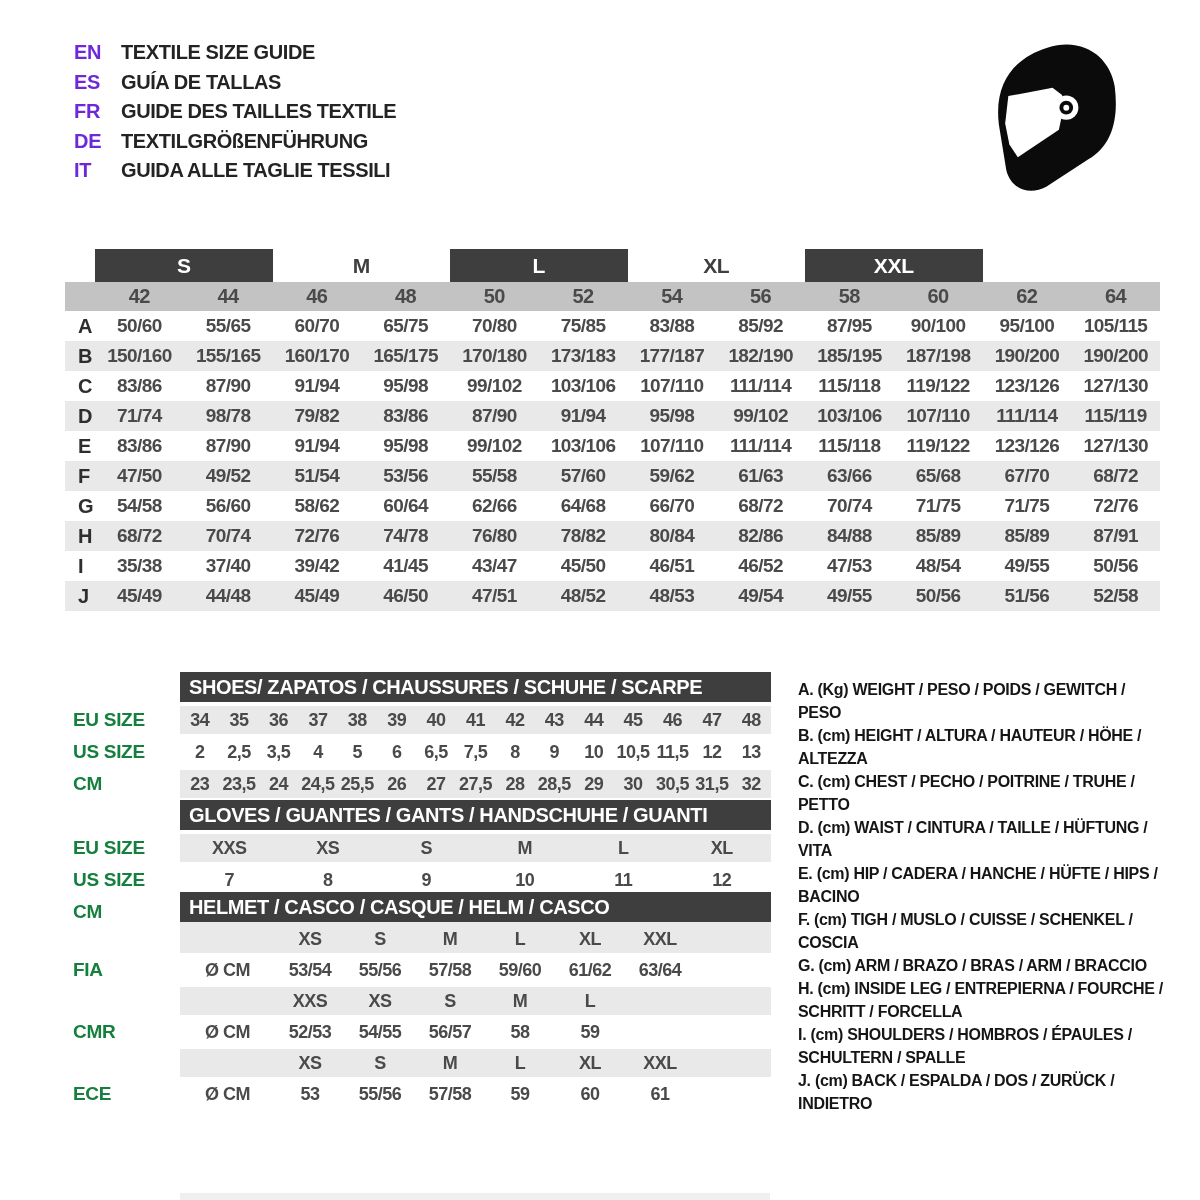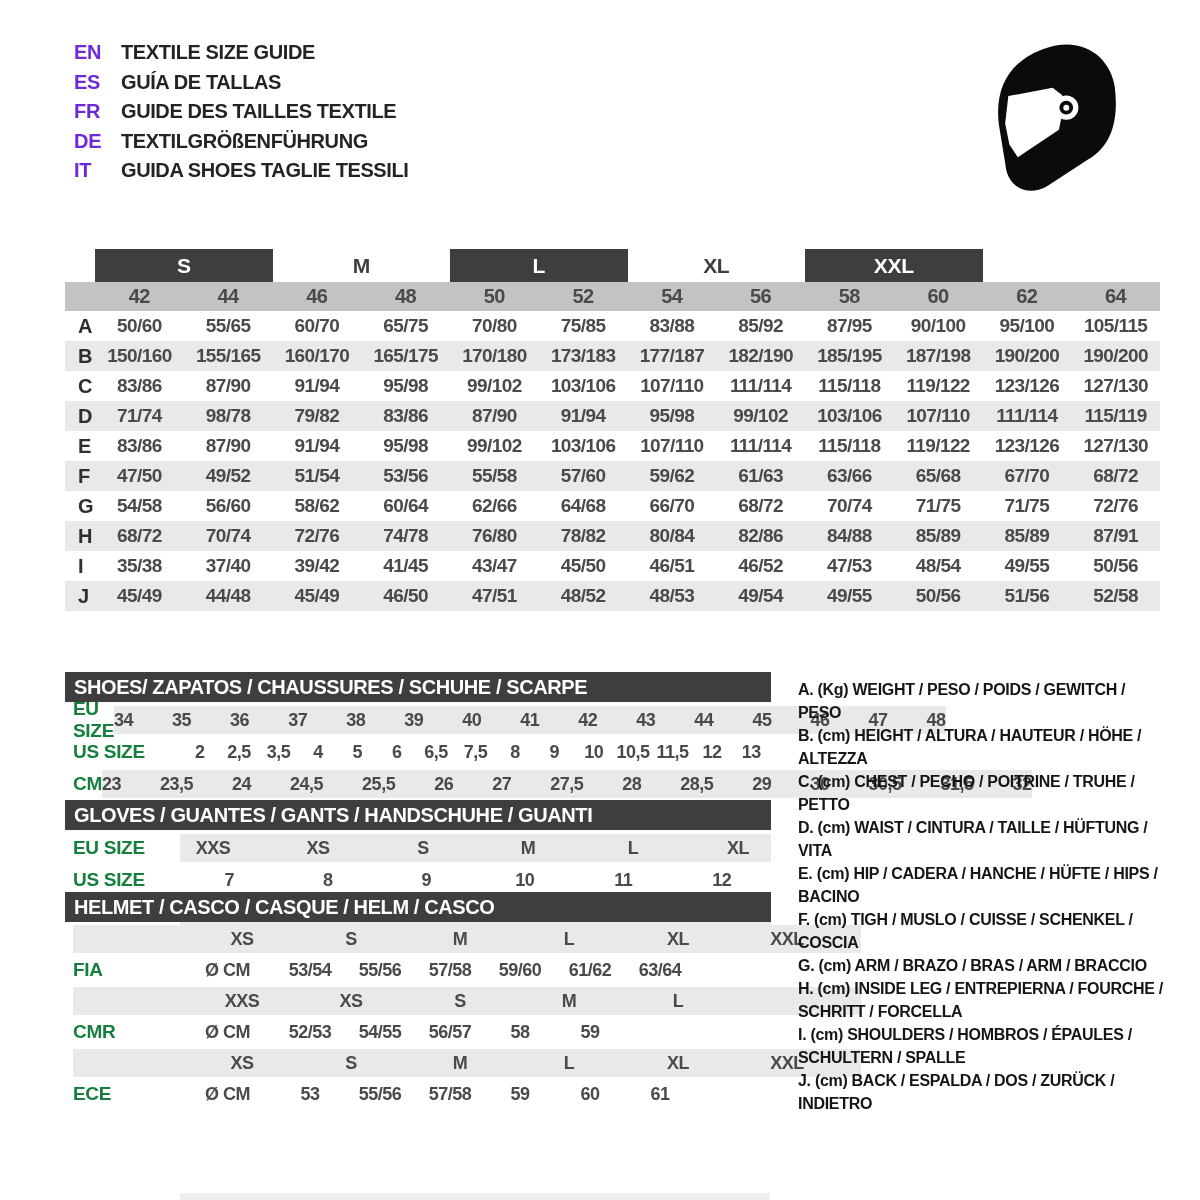--- a/index.html
+++ b/index.html
@@ -24,28 +24,28 @@
   .group.boxed{background:#3e3e3e;color:#fff;}
   .group.plain{color:#3f3f3f;background:transparent;}
   .num-row{height:29px;background:#c3c3c3;align-items:center;}
   .num-cell{text-align:center;font-weight:bold;font-size:20px;color:#4a4a4a;letter-spacing:-0.5px;}
   .trow{height:30px;align-items:center;}
   .trows > div:nth-of-type(even){background:#e9e9e9;}
   .row-letter{font-weight:bold;font-size:20px;color:#2e2e2e;padding-left:13px;}
   .tcell{text-align:center;font-weight:bold;font-size:19px;color:#4a4a4a;letter-spacing:-0.6px;}
   
   .sub{position:absolute;left:65px;width:706px;}
-  .sub .bar{height:30px;background:#3e3e3e;color:#fff;font-weight:bold;
+  .sub .bar{margin-left:115px;height:30px;background:#3e3e3e;color:#fff;font-weight:bold;
             font-size:20px;display:flex;align-items:center;padding-left:9px;letter-spacing:-0.4px;}
   .frow{display:flex;margin-top:4px;height:28px;}
   .helmet-t .frow{margin-top:3px;}
   .rlabel{width:115px;display:flex;align-items:center;font-weight:bold;font-size:19px;
           color:#15803d;letter-spacing:-0.3px;padding-left:8px;box-sizing:border-box;}
   .rbody{flex:1;display:grid;align-items:center;}
-  .frow.gray .rbody{background:#e9e9e9;gap:39px;}
+  .frow.gray .rbody{background:#e9e9e9;}
   .shoes-t .rbody{grid-template-columns:repeat(15,1fr);}
   .gloves-t .rbody{grid-template-columns:repeat(6,1fr);}
   .helmet-t .rbody{grid-template-columns:95px repeat(6,70px) 1fr;}
   .cell{text-align:center;font-weight:bold;font-size:18px;color:#4a4a4a;letter-spacing:-0.5px;white-space:nowrap;}
   
   .legend{position:absolute;left:798px;top:678px;width:372px;list-style:none;margin:0;padding:0;}
   .legend-item{font-weight:bold;font-size:16px;color:#151515;line-height:23px;letter-spacing:-0.3px;}
   
   .bottom-strip{position:absolute;left:180px;top:1193px;width:590px;height:7px;background:#efefef;}
 </style>
@@ -65,21 +65,21 @@
     <div class="lang-row">
       <span class="lang-code">FR</span>
       <span class="lang-title">GUIDE DES TAILLES TEXTILE</span>
     </div>
     <div class="lang-row">
       <span class="lang-code">DE</span>
       <span class="lang-title">TEXTILGRÖßENFÜHRUNG</span>
     </div>
     <div class="lang-row">
       <span class="lang-code">IT</span>
-      <span class="lang-title">GUIDA SHOES TAGLIE TESSILI</span>
+      <span class="lang-title">GUIDA ALLE TAGLIE TESSILI</span>
     </div>
   </div>
 
 <div class="helmet-icon">
   <svg width="158" height="172" viewBox="0 0 150 160" xmlns="http://www.w3.org/2000/svg">
     <path fill="#0b0b0b" d="M62,17 C98,6 122,28 126,54 C130,86 123,110 101,123 L61,149 C45,158 27,151 23,133 L16,90 C11,48 33,26 62,17 Z"></path>
     <polygon fill="#ffffff" points="25,63 67,55 76,62 78,71 73,95 34,121 26,109 22,89"></polygon>
     <circle cx="80" cy="74" r="11.5" fill="#ffffff"></circle>
     <circle cx="80" cy="74" r="6.5" fill="#0b0b0b"></circle>
     <circle cx="80" cy="74" r="2.8" fill="#ffffff"></circle>

